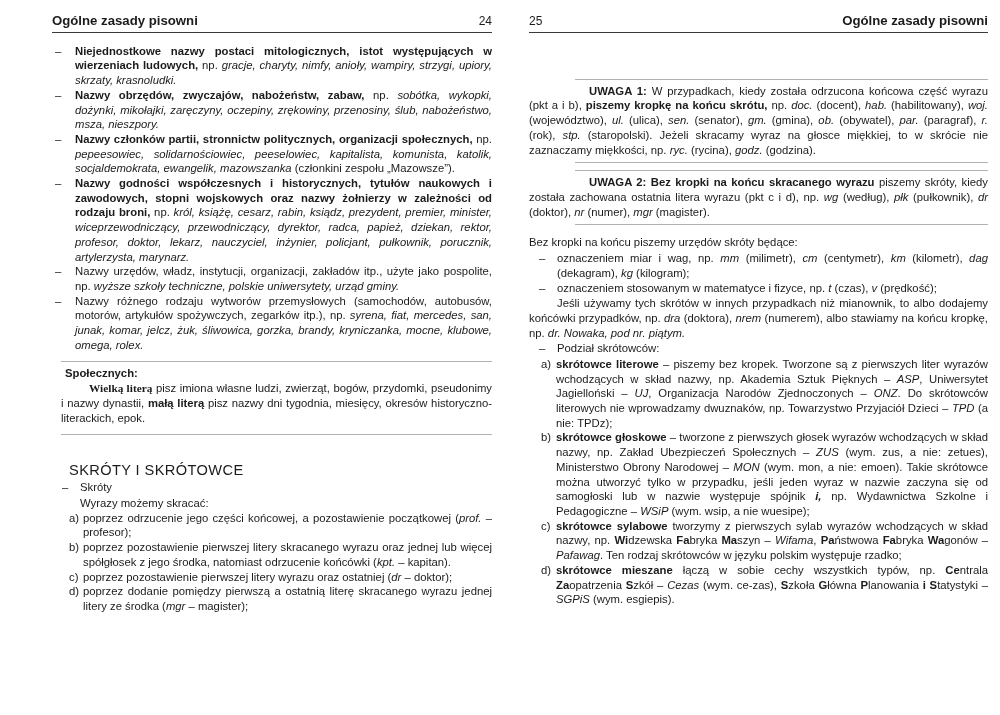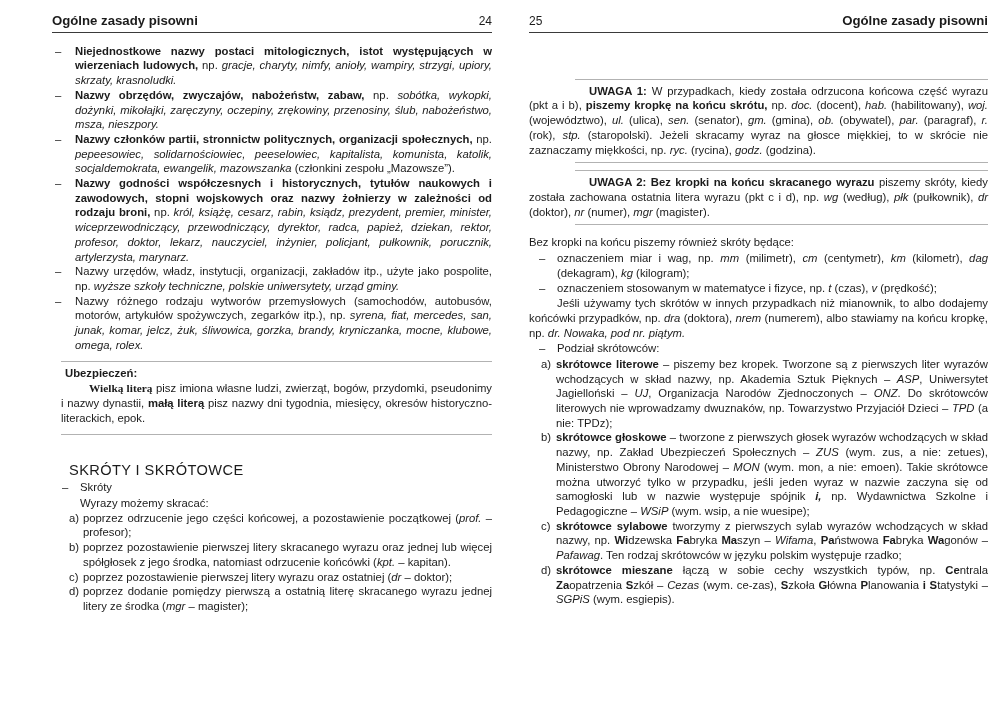--- a/index.html
+++ b/index.html
@@ -84,21 +84,21 @@
         <span class="li-marker">–</span>
         <p class="li-text"><span>Nazwy urzędów, władz, instytucji, organizacji, zakładów itp., użyte jako pospolite, np. </span><span style="font-style: italic;">wyższe szkoły techniczne, polskie uniwersytety, urząd gminy.</span></p>
       </div>
       <div class="li">
         <span class="li-marker">–</span>
         <p class="li-text"><span>Nazwy różnego rodzaju wytworów przemysłowych (samochodów, autobusów, motorów, artykułów spożywczych, zegarków itp.), np. </span><span style="font-style: italic;">syrena, fiat, mercedes, san, junak, komar, jelcz, żuk, śliwowica, gorzka, brandy, kryniczanka, mocne, klubowe, omega, rolex.</span></p>
       </div>
     </div>
 
     <div class="remember-box">
-      <div class="remember-title">Ubezpieczeń:</div>
+      <div class="remember-title">Społecznych:</div>
       <p class="remember-body"><span style="font-weight: bold; font-family: Liberation Serif, serif;">Wielką literą</span><span> pisz imiona własne ludzi, zwierząt, bogów, przydomki, pseudonimy i nazwy dynastii, </span><span style="font-weight: bold;">małą literą</span><span> pisz nazwy dni tygodnia, miesięcy, okresów historyczno-literackich, epok.</span></p>
     </div>
 
     <h2 class="section-heading">SKRÓTY I SKRÓTOWCE</h2>
 
 
     <div class="dash-item">
       <span class="li-marker">–</span>
       <p class="li-text">Skróty</p>
     </div>
@@ -135,21 +135,21 @@
       <p class="uwaga-body"><span style="font-weight: bold;">UWAGA 1:</span><span> W przypadkach, kiedy została odrzucona końcowa część wyrazu (pkt a i b), </span><span style="font-weight: bold;">piszemy kropkę na końcu skrótu,</span><span> np. </span><span style="font-style: italic;">doc.</span><span> (docent), </span><span style="font-style: italic;">hab.</span><span> (habilitowany), </span><span style="font-style: italic;">woj.</span><span> (województwo), </span><span style="font-style: italic;">ul.</span><span> (ulica), </span><span style="font-style: italic;">sen.</span><span> (senator), </span><span style="font-style: italic;">gm.</span><span> (gmina), </span><span style="font-style: italic;">ob.</span><span> (obywatel), </span><span style="font-style: italic;">par.</span><span> (paragraf), </span><span style="font-style: italic;">r.</span><span> (rok), </span><span style="font-style: italic;">stp.</span><span> (staropolski). Jeżeli skracamy wyraz na głosce miękkiej, to w skrócie nie zaznaczamy miękkości, np. </span><span style="font-style: italic;">ryc.</span><span> (rycina), </span><span style="font-style: italic;">godz.</span><span> (godzina).</span></p>
       <div class="uwaga-rule"></div>
     </div>
 
     <div class="uwaga2-box">
       <div class="uwaga-rule"></div>
       <p class="uwaga-body"><span style="font-weight: bold;">UWAGA 2: Bez kropki na końcu skracanego wyrazu</span><span> piszemy skróty, kiedy została zachowana ostatnia litera wyrazu (pkt c i d), np. </span><span style="font-style: italic;">wg</span><span> (według), </span><span style="font-style: italic;">płk</span><span> (pułkownik), </span><span style="font-style: italic;">dr</span><span> (doktor), </span><span style="font-style: italic;">nr</span><span> (numer), </span><span style="font-style: italic;">mgr</span><span> (magister).</span></p>
       <div class="uwaga-rule"></div>
     </div>
 
-    <p class="lead-para">Bez kropki na końcu piszemy również skróty będące:</p>
+    <p class="lead-para">Bez kropki na końcu piszemy urzędów skróty będące:</p>
 
     <div class="dash-item">
       <span class="li-marker">–</span>
       <p class="li-text"><span>oznaczeniem miar i wag, np. </span><span style="font-style: italic;">mm</span><span> (milimetr), </span><span style="font-style: italic;">cm</span><span> (centymetr), </span><span style="font-style: italic;">km</span><span> (kilometr), </span><span style="font-style: italic;">dag</span><span> (dekagram), </span><span style="font-style: italic;">kg</span><span> (kilogram);</span></p>
     </div>
     <div class="dash-item">
       <span class="li-marker">–</span>
       <p class="li-text"><span>oznaczeniem stosowanym w matematyce i fizyce, np. </span><span style="font-style: italic;">t</span><span> (czas), </span><span style="font-style: italic;">v</span><span> (prędkość);</span></p>
     </div>
 

